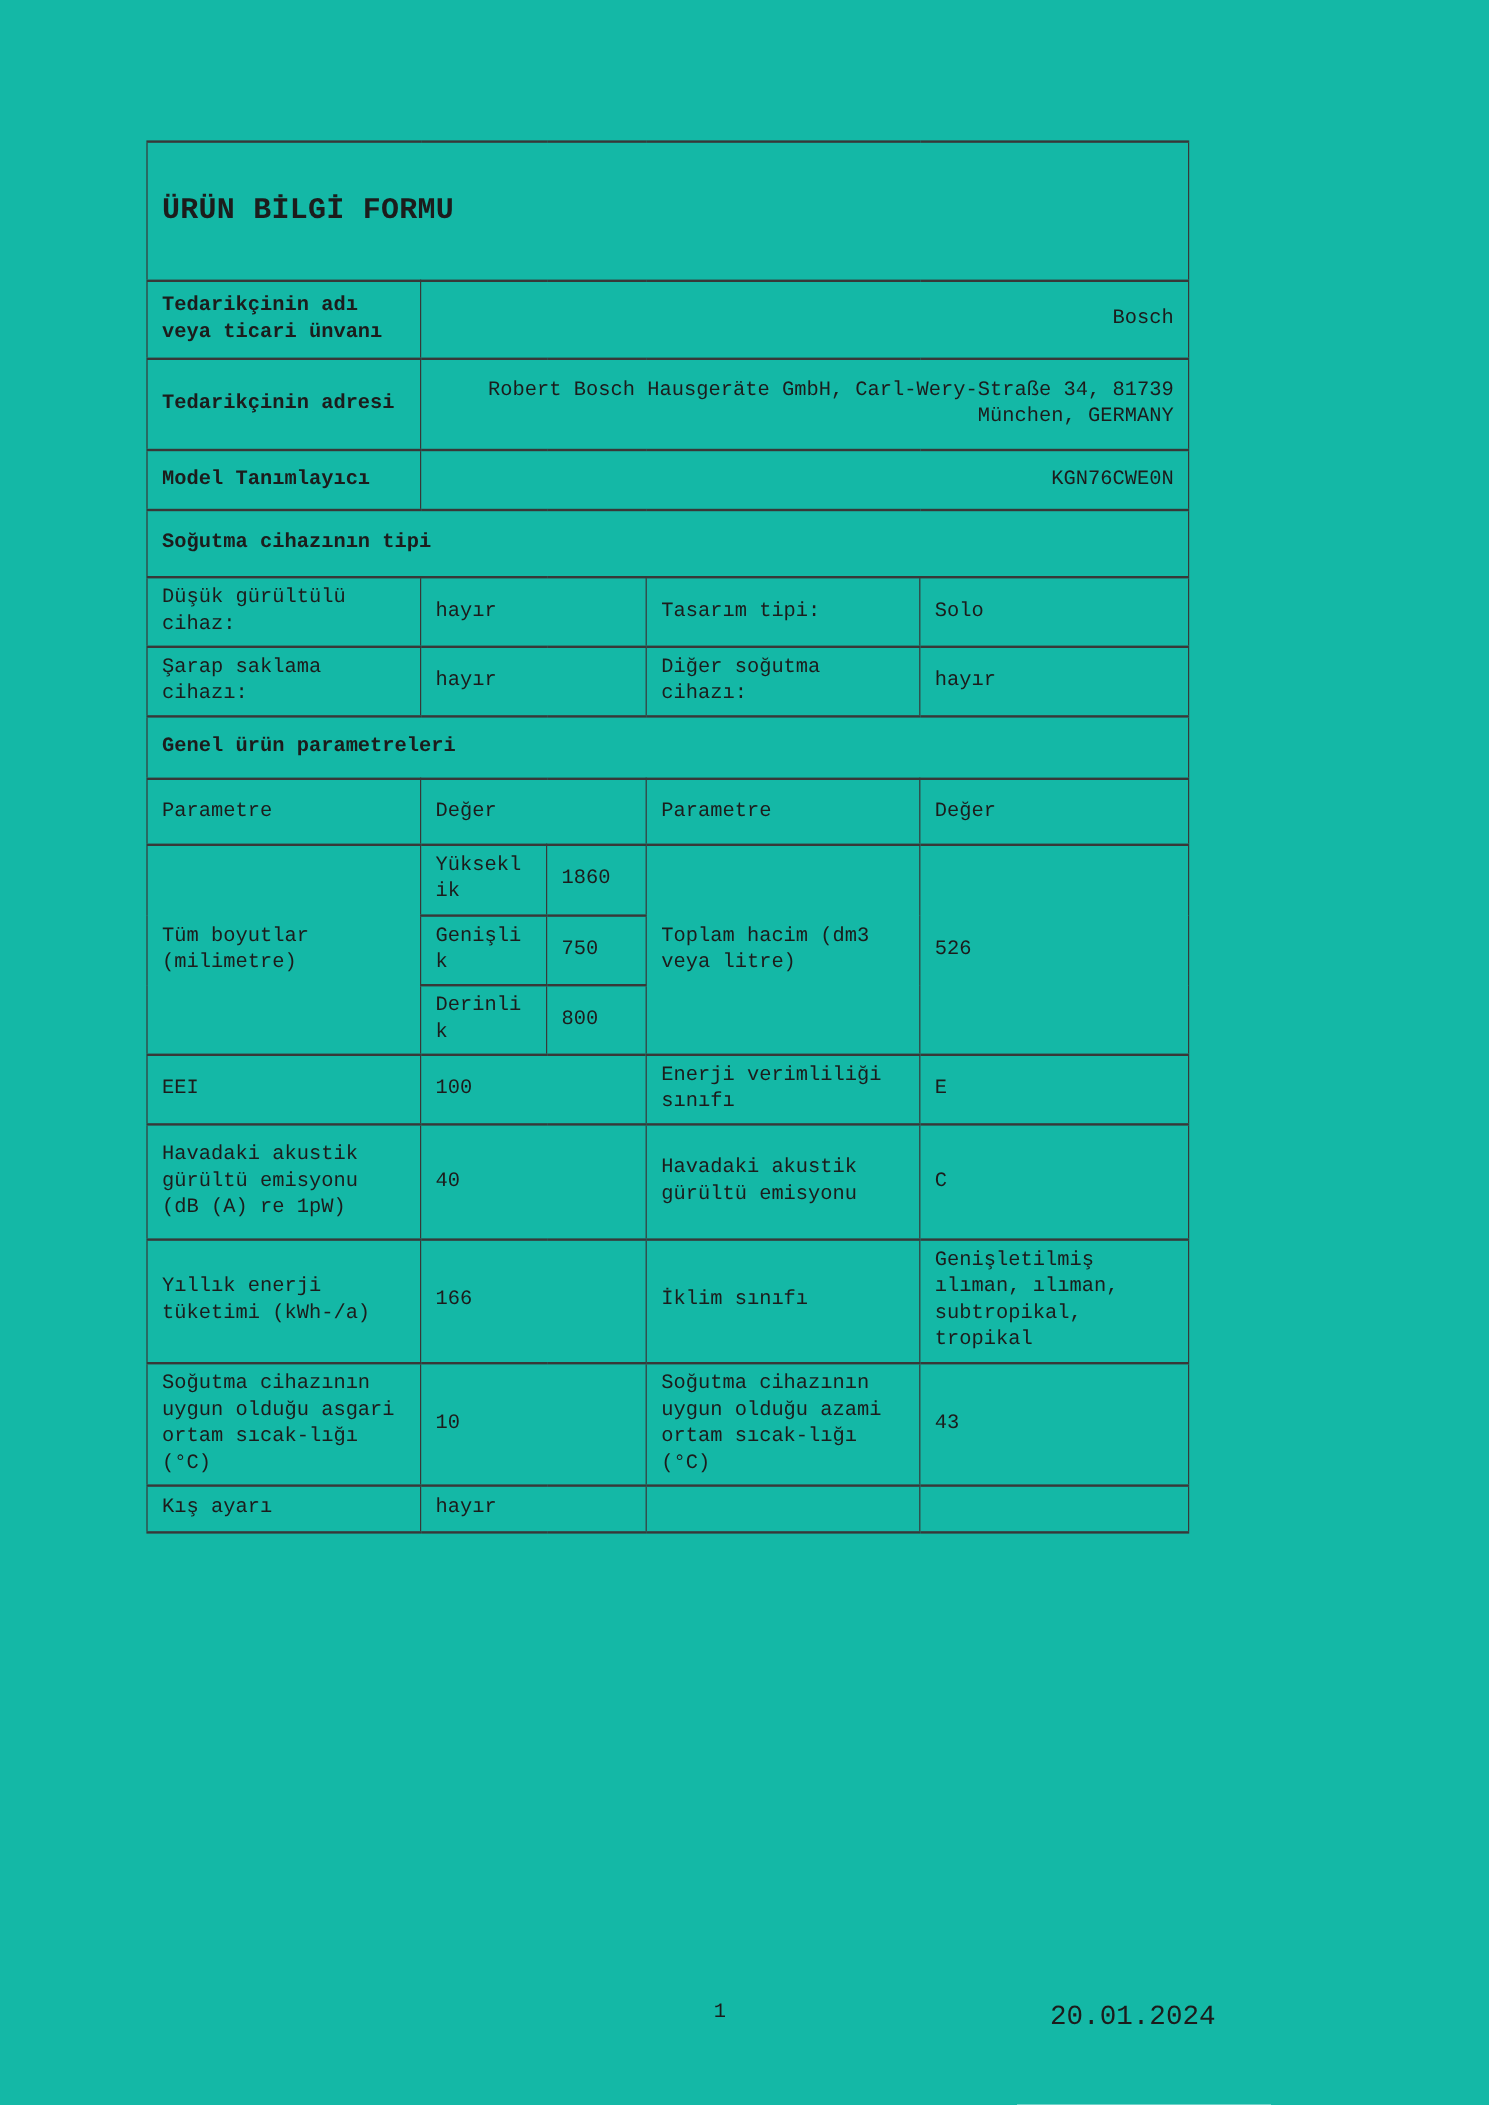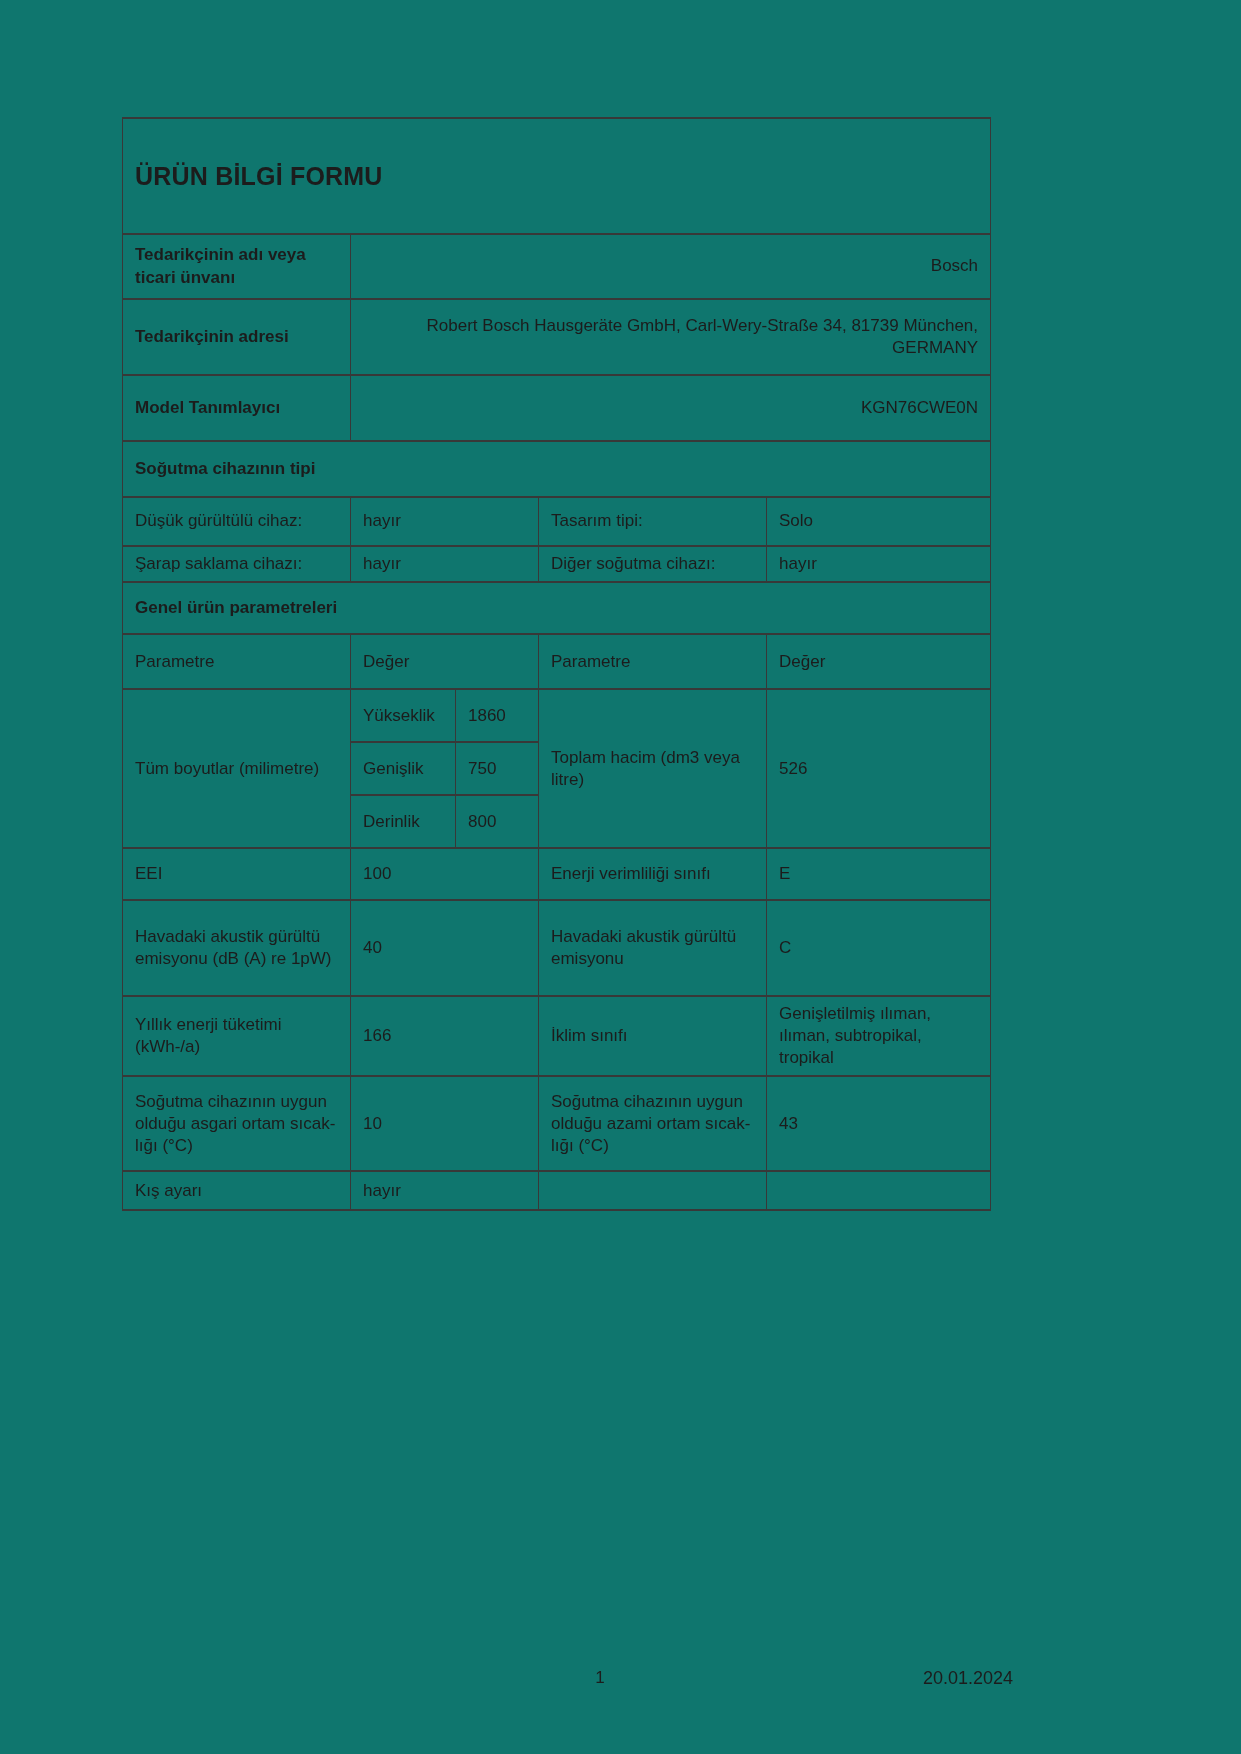--- a/index.html
+++ b/index.html
@@ -1,22 +1,22 @@
 <!DOCTYPE html>
 <html lang="tr"><head>
 <meta charset="utf-8">
 <style>
   * { margin: 0; padding: 0; box-sizing: border-box; }
   html, body { background: #ffffff; }
   .page {
     position: relative;
     width: 1241px;
     height: 1754px;
-    background: #0f766e;
-    font-family: Liberation Sans, sans-serif;
+    background: #14b8a6;
+    font-family: Liberation Mono, monospace;
     color: #1c1c1c;
     overflow: hidden;
   }
   table.product-table {
     position: absolute;
     left: 122px;
     top: 117px;
     width: 868px;
     border-collapse: collapse;
     table-layout: fixed;
@@ -49,21 +49,21 @@
     top: 1668px;
     width: 80px;
     text-align: center;
     font-size: 17px;
     color: #1c1c1c;
   }
   .footer-date {
     position: absolute;
     right: 228px;
     top: 1668px;
-    font-size: 18px;
+    font-size: 23px;
     color: #1c1c1c;
   }
 </style>
 </head>
 <body>
 
 <div class="page">
 
   <table class="product-table">
     <colgroup>
@@ -82,21 +82,21 @@
     <tr style="height:65px">
       <td class="lbl-bold">Tedarikçinin adı veya ticari ünvanı</td>
       <td colspan="4" class="val-left">Bosch</td>
     </tr>
 
     <tr style="height:76px">
       <td class="lbl-bold">Tedarikçinin adresi</td>
       <td colspan="4" class="val-left">Robert Bosch Hausgeräte GmbH, Carl-Wery-Straße 34, 81739 München, GERMANY</td>
     </tr>
 
-    <tr style="height:66px">
+    <tr style="height:50px">
       <td class="lbl-bold">Model Tanımlayıcı</td>
       <td colspan="4" class="val-left">KGN76CWE0N</td>
     </tr>
 
     <tr style="height:56px">
       <td colspan="5" class="sec-header">Soğutma cihazının tipi</td>
     </tr>
 
     <tr style="height:49px">
       <td>Düşük gürültülü cihaz:</td>

